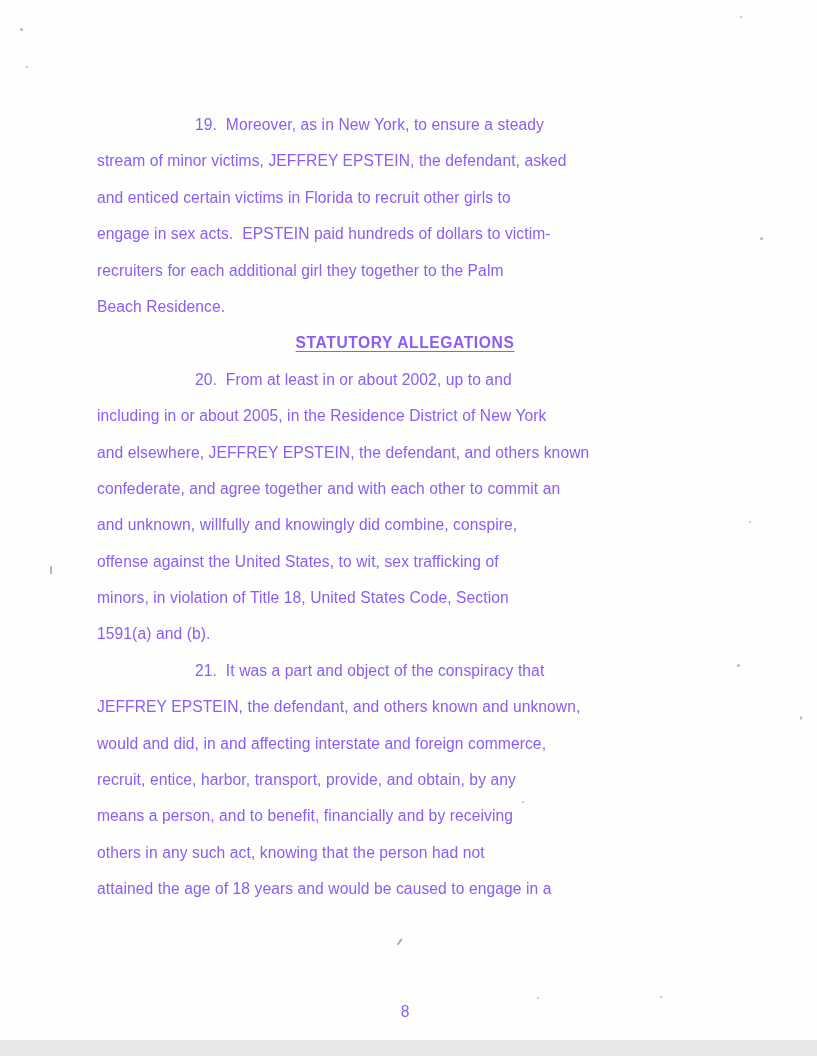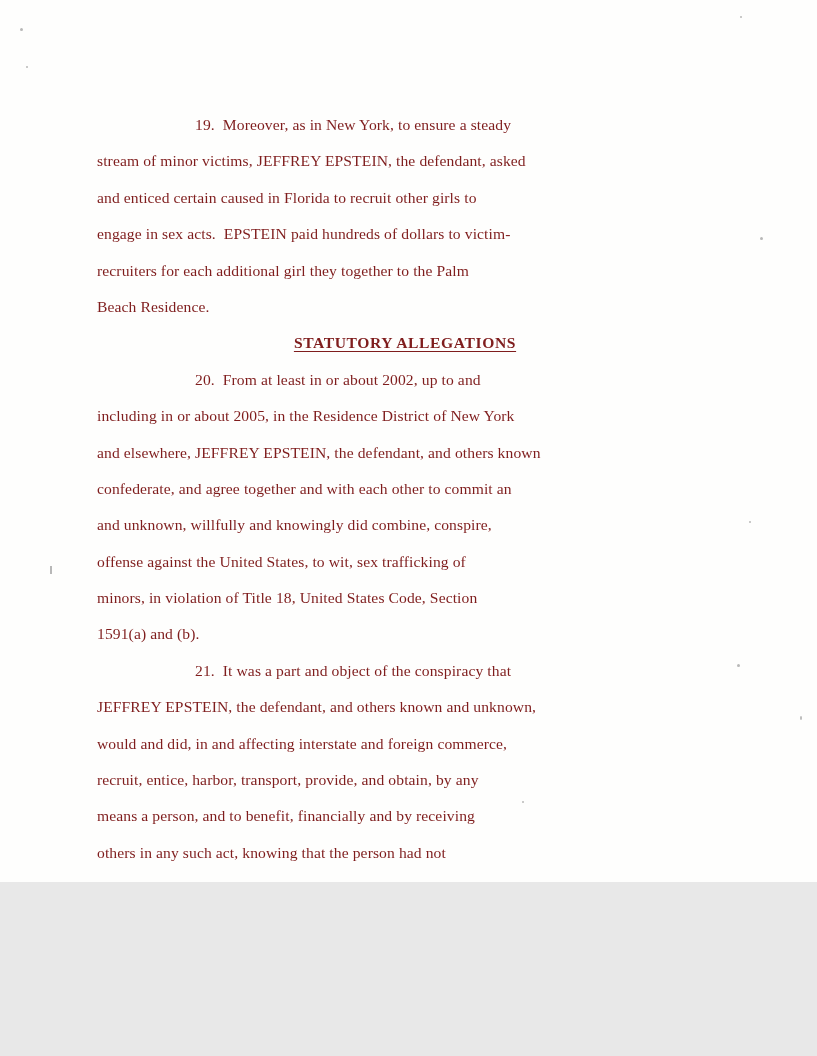--- a/index.html
+++ b/index.html
@@ -3,26 +3,26 @@
 <meta charset="utf-8">
 <style>
   html, body {
     margin: 0;
     padding: 0;
     background: #e8e8e8;
   }
   .page {
     position: relative;
     width: 817px;
-    height: 882px;
+    height: 1040px;
     margin: 0 auto;
     background: #fefefd;
     overflow: hidden;
-    font-family: Liberation Serif, serif;
-    color: #7f1d1d;
+    font-family: Liberation Sans, sans-serif;
+    color: #8b5cf6;
   }
   .content {
     position: absolute;
     left: 97px;
     top: 112px;
     width: 616px;
   }
   .line {
     height: 36.4px;
     font-size: 15.6px;
@@ -94,21 +94,21 @@
 </head>
 <body>
 
 <div class="page">
 
   <div class="content">
 
     <div>
       <div class="line indent">19.  Moreover, as in New York, to ensure a steady</div>
       <div class="line">stream of minor victims, JEFFREY EPSTEIN, the defendant, asked</div>
-      <div class="line">and enticed certain caused in Florida to recruit other girls to</div>
+      <div class="line">and enticed certain victims in Florida to recruit other girls to</div>
       <div class="line">engage in sex acts.  EPSTEIN paid hundreds of dollars to victim-</div>
       <div class="line">recruiters for each additional girl they together to the Palm</div>
       <div class="line">Beach Residence.</div>
     </div>
 
     <div class="heading">
       <span>STATUTORY ALLEGATIONS</span>
     </div>
 
     <div>
@@ -122,20 +122,21 @@
       <div class="line">1591(a) and (b).</div>
     </div>
 
     <div>
       <div class="line indent">21.  It was a part and object of the conspiracy that</div>
       <div class="line">JEFFREY EPSTEIN, the defendant, and others known and unknown,</div>
       <div class="line">would and did, in and affecting interstate and foreign commerce,</div>
       <div class="line">recruit, entice, harbor, transport, provide, and obtain, by any</div>
       <div class="line">means a person, and to benefit, financially and by receiving</div>
       <div class="line">others in any such act, knowing that the person had not</div>
+      <div class="line">attained the age of 18 years and would be caused to engage in a</div>
     </div>
 
   </div>
 
   <div class="page-number">8</div>
 
   <div class="speck s1"></div>
   <div class="speck s2"></div>
   <div class="speck s3"></div>
   <div class="speck s4"></div>

